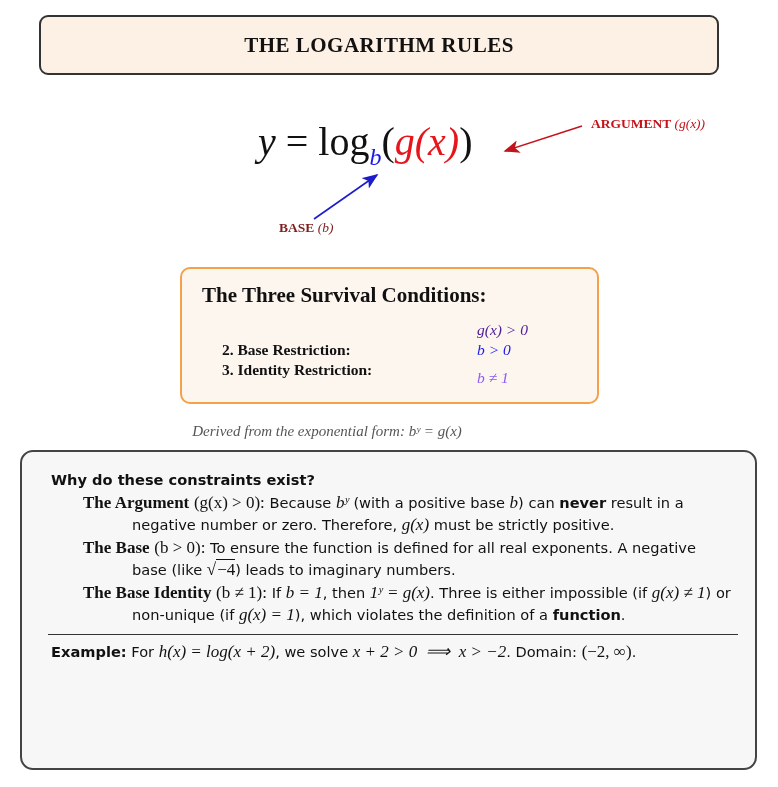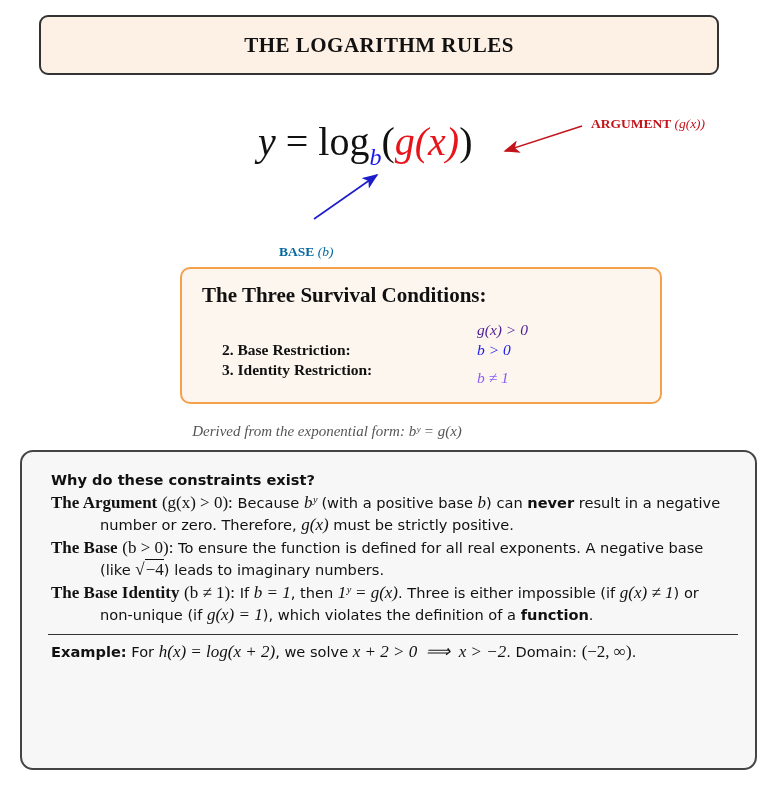--- a/index.html
+++ b/index.html
@@ -5,29 +5,29 @@
   html, body { margin:0; padding:0; background:#ffffff; }
   body { width:778px; height:787px; position:relative; overflow:hidden; font-family:"DejaVu Serif", serif; color:#111; }
   .abs { position:absolute; }
   .title-box { left:39px; top:15px; width:680px; height:60px; box-sizing:border-box; border:2px solid #333; border-radius:9px; background:#fdf0e4; display:flex; align-items:center; justify-content:center; }
   .title-text { font-family:"Liberation Serif", serif; font-weight:bold; font-size:21px; letter-spacing:0.5px; }
   .formula { left:258px; top:118px; font-family:"Liberation Serif", serif; font-size:40px; white-space:nowrap; }
   .formula i { font-style:italic; }
   .sub { font-size:24px; position:relative; top:10px; font-style:italic; }
   .lbl { font-family:"Liberation Serif", serif; font-weight:bold; font-size:13.5px; white-space:nowrap; }
   .lbl i { font-weight:normal; font-style:italic; }
-  .cond-box { left:180px; top:267px; width:482px; height:137px; box-sizing:border-box; border:2px solid #f5a04a; border-radius:10px; background:#fdf6ef; }
+  .cond-box { left:180px; top:267px; width:419px; height:137px; box-sizing:border-box; border:2px solid #f5a04a; border-radius:10px; background:#fdf6ef; }
   .cond-title { position:absolute; left:20px; top:14px; font-family:"Liberation Serif", serif; font-weight:bold; font-size:21px; }
   .cond-row { position:absolute; left:40px; font-family:"Liberation Serif", serif; font-weight:bold; font-size:15.5px; white-space:nowrap; }
   .cond-val { position:absolute; left:295px; font-family:"Liberation Serif", serif; font-size:15.5px; font-style:italic; white-space:nowrap; }
   .derived { left:0; width:654px; top:423px; text-align:center; font-family:"Liberation Serif", serif; font-style:italic; font-size:15px; color:#555; }
   .why-box { left:20px; top:450px; width:737px; height:320px; box-sizing:border-box; border:2px solid #444; border-radius:13px; background:#f7f7f7; }
   .why-inner { position:absolute; left:29px; top:17px; width:684px; font-family:"DejaVu Sans", sans-serif; font-size:14.6px; line-height:22.5px; }
   .why-heading { font-weight:bold; }
-  .para { padding-left:49px; text-indent:-49px; }
+  .para { padding-left:49px; text-indent:-49px;margin-left:32px; }
   .rm { font-family:"Liberation Serif", serif; font-weight:bold; font-size:17px; }
   .m { font-family:"Liberation Serif", serif; font-size:17px; }
   b.sb { font-weight:bold; }
   .sep { border:none; border-top:1.3px solid #333; margin:7px -3px 6px -3px; }
   .sqrt { border-top:1px solid #111; padding-left:1px; }
 </style>
 </head>
 <body>
 
 <div class="abs title-box">
@@ -48,21 +48,21 @@
       </marker>
   </defs>
   <line x1="582" y1="126" x2="505" y2="151" stroke="#c4141b" stroke-width="1.6" marker-end="url(#ahr)"></line>
   <line x1="314" y1="219" x2="377" y2="175" stroke="#1c1ccc" stroke-width="1.6" marker-end="url(#ahb)"></line>
 </svg>
 
 <div class="abs lbl" style="left:591px;top:116px;color:#c4141b">
   <span>ARGUMENT</span>
   <i>(g(x))</i>
 </div>
-<div class="abs lbl" style="left:279px;top:244px;color:#0369a1">
+<div class="abs lbl" style="left:279px;top:220px;color:#7f1d1d">
   <span>BASE</span>
   <i>(b)</i>
 </div>
 
 <div class="abs cond-box">
   <div class="cond-title">The Three Survival Conditions:</div>
   <div class="cond-val" style="top:52px;color:#4c1d95">g(x) &gt; 0</div>
   <div class="cond-row" style="top:72px">2. Base Restriction:</div>
   <div class="cond-val" style="top:72px;color:#1a1aee">b &gt; 0</div>
   <div class="cond-row" style="top:92px">3. Identity Restriction:</div>

